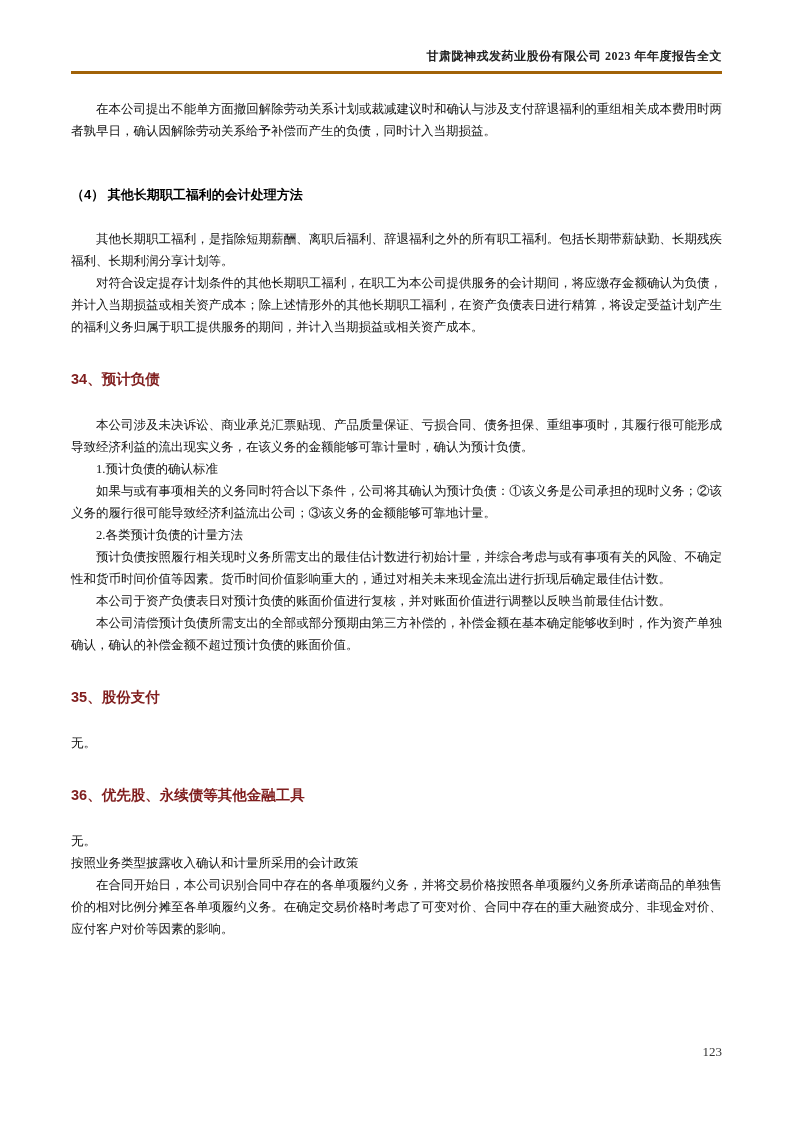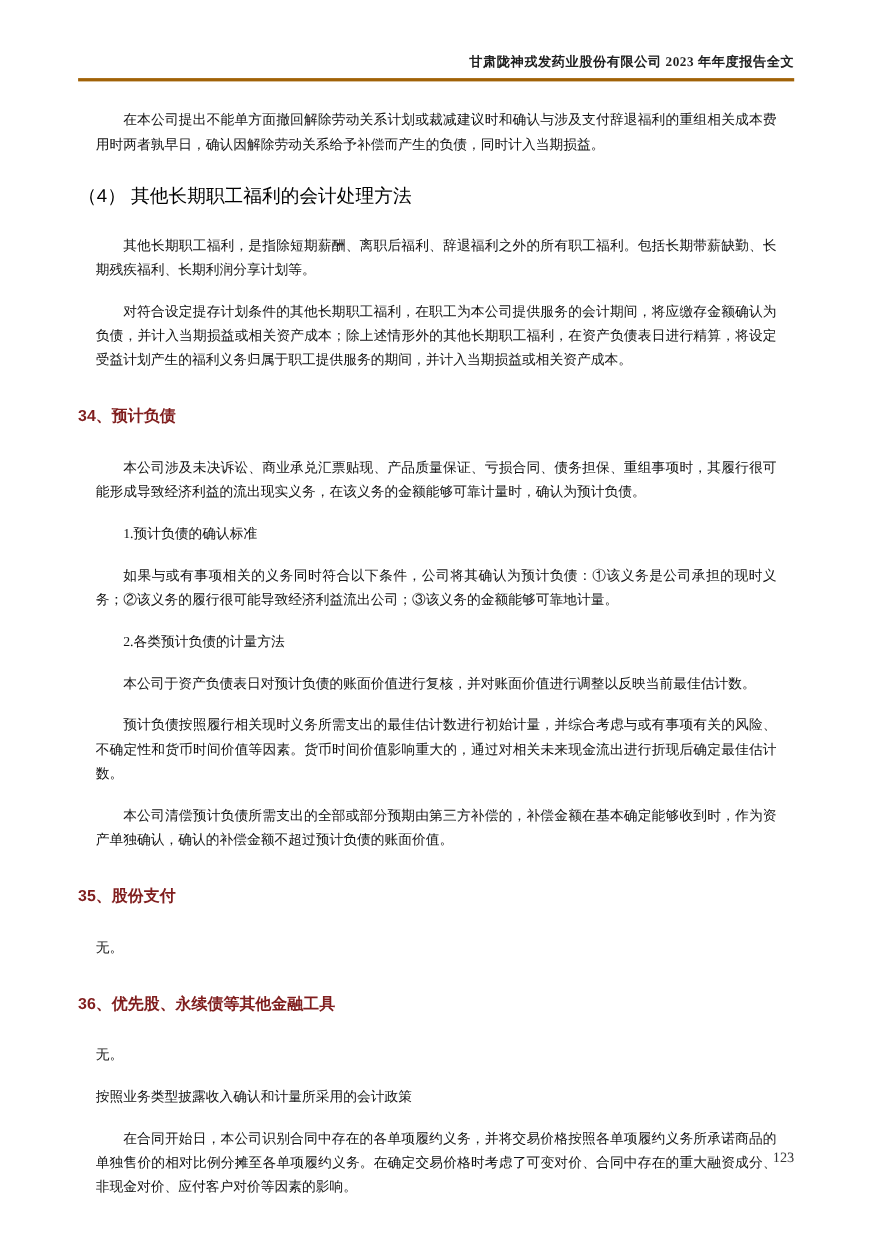--- a/index.html
+++ b/index.html
@@ -27,33 +27,33 @@
     border-bottom: 3px solid #a16207;
     letter-spacing: 0.5px;
   }
   .content {
     margin-top: 24px;
     font-size: 12.5px;
     line-height: 22px;
     text-align: justify;
   }
   p {
-    margin: 16px;
+    margin: 0;
   }
   p.indent {
     text-indent: 2em;
   }
   p.noindent {
     text-indent: 0;
   }
   h3.sub-heading {
     font-family: "Liberation Sans", "DejaVu Sans", sans-serif;
-    font-size: 17px;
-    font-weight: normal;
-    margin: 26px 0 22px 0;
+    font-size: 13px;
+    font-weight: bold;
+    margin: 42px 0 22px 0;
     color: #000000;
   }
   h2.section-heading {
     font-family: "Liberation Sans", "DejaVu Sans", sans-serif;
     font-size: 14.5px;
     font-weight: bold;
     margin: 30px 0 24px 0;
     color: #7f1d1d;
   }
   .footer {
@@ -78,22 +78,22 @@
 
     <h3 class="sub-heading">（4） 其他长期职工福利的会计处理方法</h3>
     <p class="indent">其他长期职工福利，是指除短期薪酬、离职后福利、辞退福利之外的所有职工福利。包括长期带薪缺勤、长期残疾福利、长期利润分享计划等。</p>
     <p class="indent">对符合设定提存计划条件的其他长期职工福利，在职工为本公司提供服务的会计期间，将应缴存金额确认为负债，并计入当期损益或相关资产成本；除上述情形外的其他长期职工福利，在资产负债表日进行精算，将设定受益计划产生的福利义务归属于职工提供服务的期间，并计入当期损益或相关资产成本。</p>
 
     <h2 class="section-heading">34、预计负债</h2>
     <p class="indent">本公司涉及未决诉讼、商业承兑汇票贴现、产品质量保证、亏损合同、债务担保、重组事项时，其履行很可能形成导致经济利益的流出现实义务，在该义务的金额能够可靠计量时，确认为预计负债。</p>
     <p class="indent">1.预计负债的确认标准</p>
     <p class="indent">如果与或有事项相关的义务同时符合以下条件，公司将其确认为预计负债：①该义务是公司承担的现时义务；②该义务的履行很可能导致经济利益流出公司；③该义务的金额能够可靠地计量。</p>
     <p class="indent">2.各类预计负债的计量方法</p>
+    <p class="indent">预计负债按照履行相关现时义务所需支出的最佳估计数进行初始计量，并综合考虑与或有事项有关的风险、不确定性和货币时间价值等因素。货币时间价值影响重大的，通过对相关未来现金流出进行折现后确定最佳估计数。</p>
     <p class="indent">本公司于资产负债表日对预计负债的账面价值进行复核，并对账面价值进行调整以反映当前最佳估计数。</p>
-    <p class="indent">预计负债按照履行相关现时义务所需支出的最佳估计数进行初始计量，并综合考虑与或有事项有关的风险、不确定性和货币时间价值等因素。货币时间价值影响重大的，通过对相关未来现金流出进行折现后确定最佳估计数。</p>
     <p class="indent">本公司清偿预计负债所需支出的全部或部分预期由第三方补偿的，补偿金额在基本确定能够收到时，作为资产单独确认，确认的补偿金额不超过预计负债的账面价值。</p>
 
     <h2 class="section-heading">35、股份支付</h2>
     <p class="noindent">无。</p>
 
     <h2 class="section-heading">36、优先股、永续债等其他金融工具</h2>
     <p class="noindent">无。</p>
 
     <p class="noindent">按照业务类型披露收入确认和计量所采用的会计政策</p>
     <p class="indent">在合同开始日，本公司识别合同中存在的各单项履约义务，并将交易价格按照各单项履约义务所承诺商品的单独售价的相对比例分摊至各单项履约义务。在确定交易价格时考虑了可变对价、合同中存在的重大融资成分、非现金对价、应付客户对价等因素的影响。</p>

